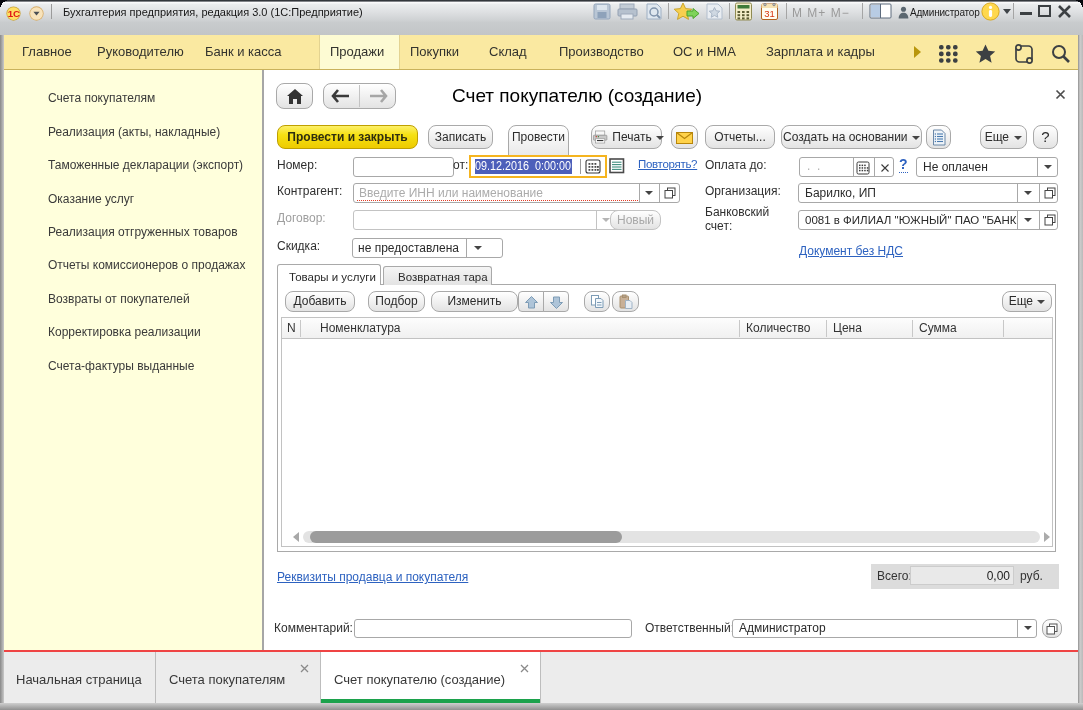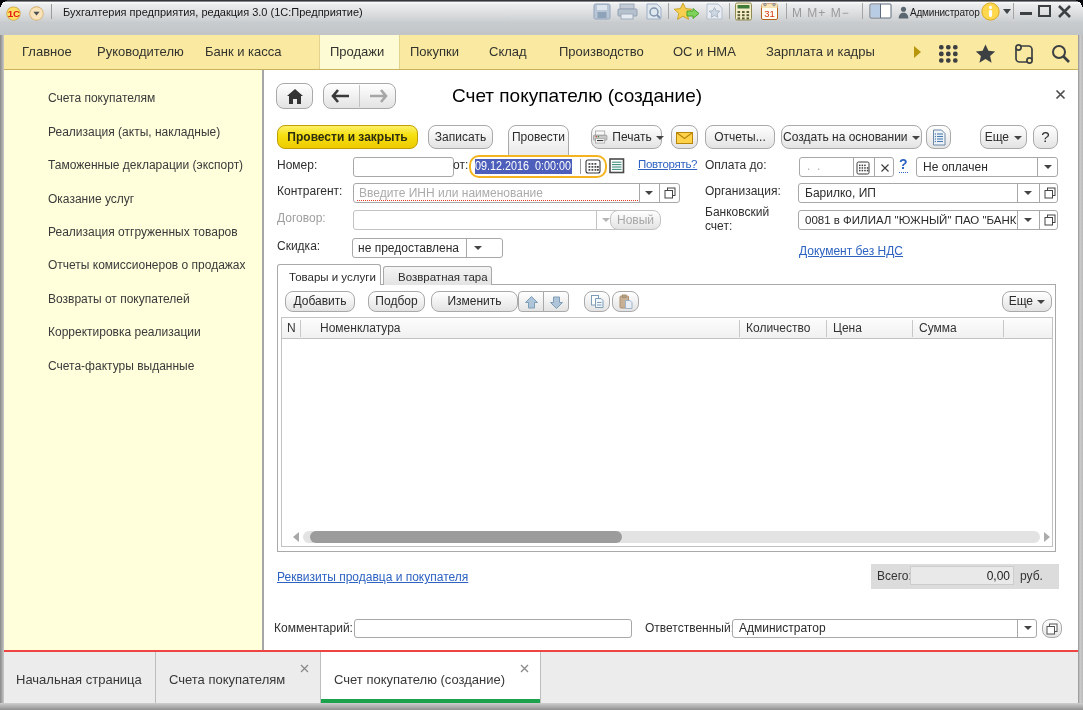--- a/index.html
+++ b/index.html
@@ -208,21 +208,21 @@
         <rect x="2.8" y="6.9" width="1.2" height="1.2"></rect>
         <rect x="2.8" y="9.4" width="1.2" height="1.2"></rect>
         <rect x="2.8" y="11.9" width="1.2" height="1.2"></rect>
       </g>
     </svg></div>
 <div class="btn" style="left:980px;top:125px;width:47px;height:24px;line-height:22px">Еще <span class="arr" style="margin-left:2px"></span></div>
 <div class="btn" style="left:1033px;top:125px;width:25px;height:24px;line-height:22px;font-size:15px">?</div>
 <div class="lbl" style="left:277px;top:158px">Номер:</div>
 <div class="inp" style="left:353px;top:157px;width:101px"></div>
 <div class="lbl" style="left:453px;top:158px">от:</div>
-<div class="abs" style="left:469px;top:155px;width:138px;height:23px;border:2px solid #f5b41f;border-radius:10px;background:#fff;box-sizing:border-box">
+<div class="abs" style="left:469px;top:155px;width:138px;height:23px;border:2px solid #f5b41f;border-radius:0;background:#fff;box-sizing:border-box">
   <div class="abs" style="left:4px;top:2px;width:97px;height:15px;background:#4d5fba;color:#fff;font-size:12px;line-height:15px;white-space:nowrap"><span style="display:inline-block;transform:scaleX(0.9);transform-origin:0 50%">09.12.2016&nbsp;&nbsp;0:00:00</span></div>
   <div class="abs" style="left:109px;top:2px;width:1px;height:15px;background:#9a9a9a"></div>
   <svg class="abs" style="left:114px;top:2px" width="16" height="15" viewBox="0 0 16 15">
       <rect x="1" y="1" width="14" height="13" rx="2" fill="#fff" stroke="#3a3a3a" stroke-width="1.1"></rect>
       <g fill="#4a4a4a">
         <rect x="3.5" y="4" width="1.8" height="1.8"></rect>
         <rect x="6.5" y="4" width="1.8" height="1.8"></rect>
         <rect x="9.5" y="4" width="1.8" height="1.8"></rect>
         <rect x="3.5" y="7" width="1.8" height="1.8"></rect>
         <rect x="6.5" y="7" width="1.8" height="1.8"></rect>

